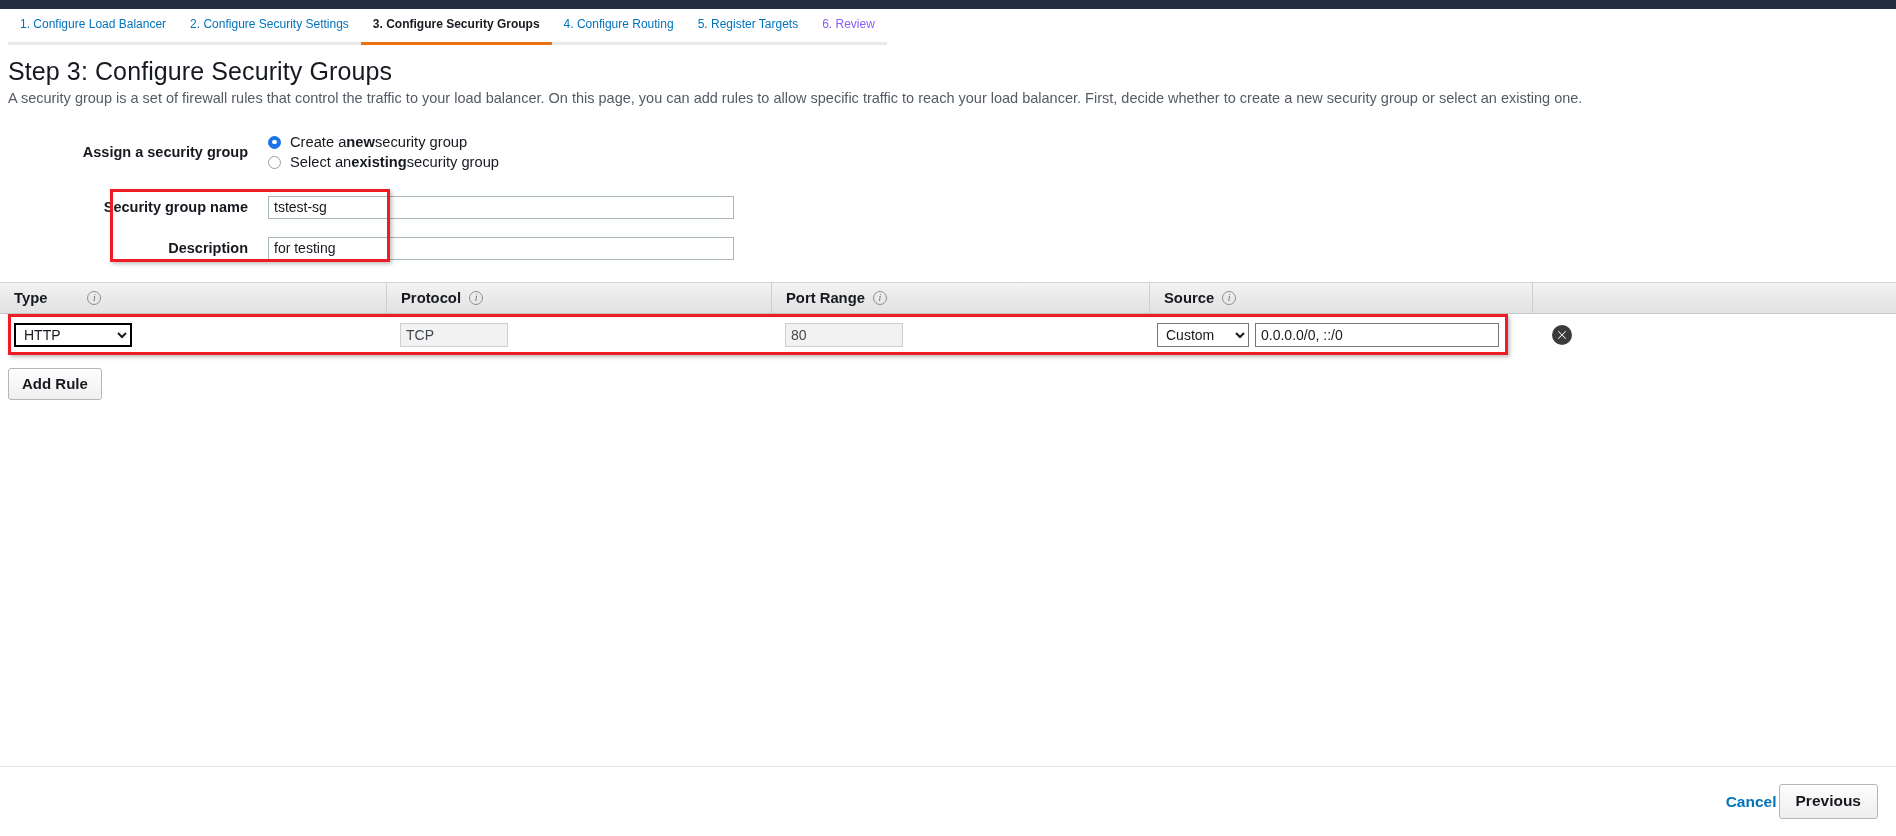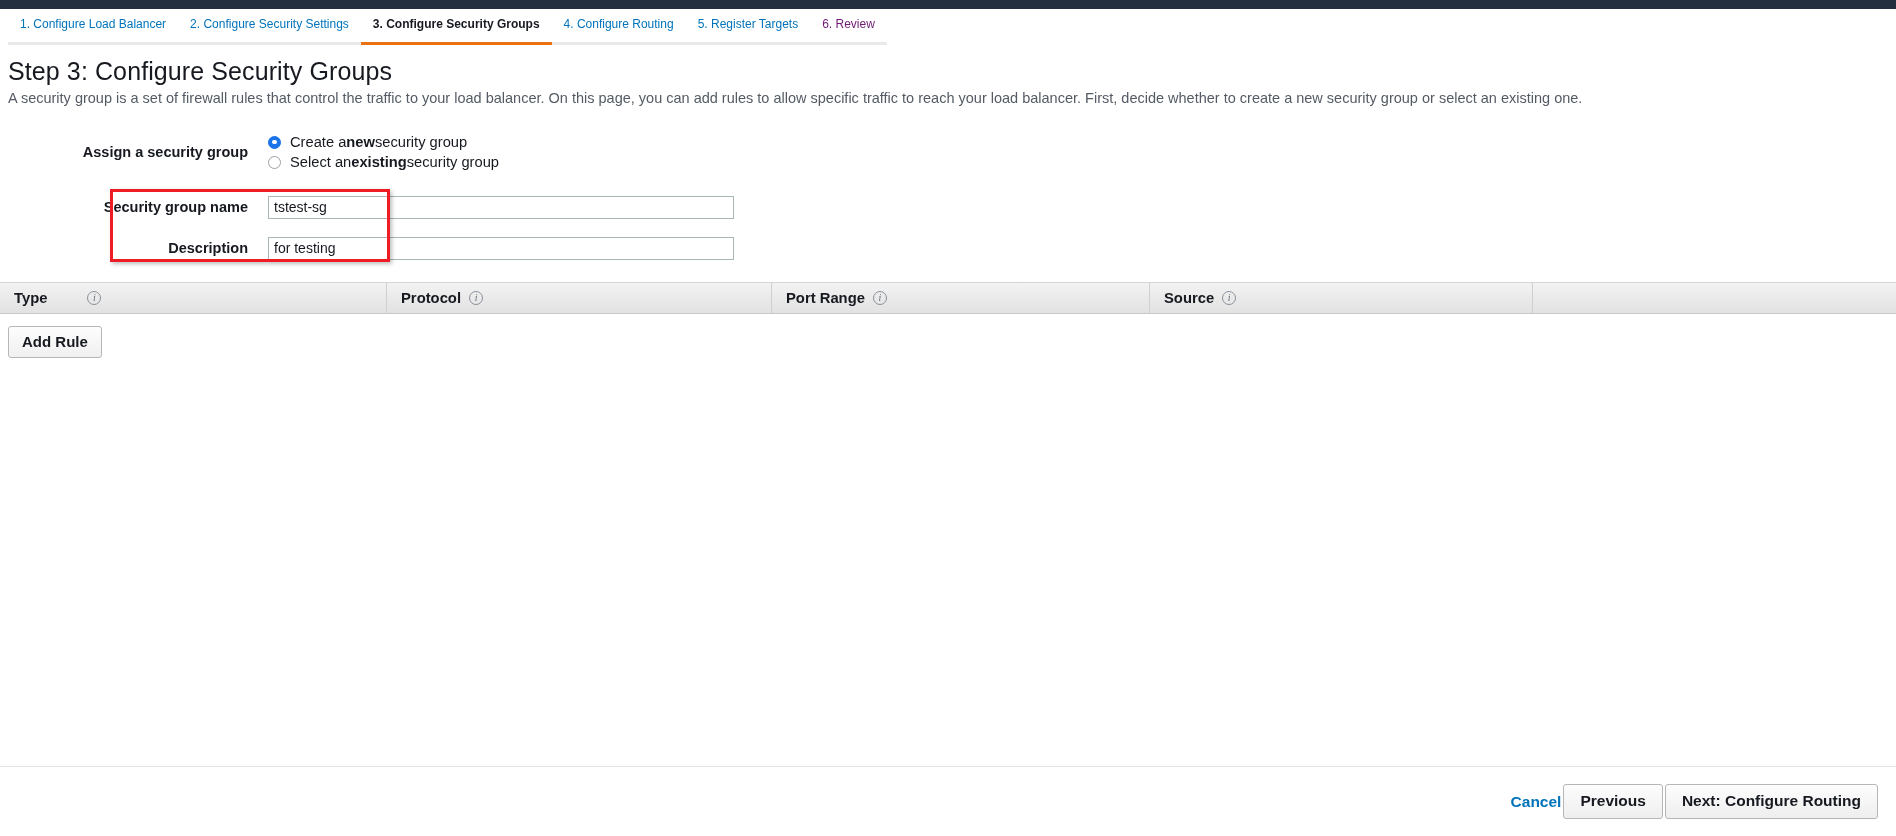--- a/index.html
+++ b/index.html
@@ -41,21 +41,21 @@
     cursor: pointer;
     position: relative;
     top: 1px;
   }
   .wtab.active {
     color: #16191f;
     font-weight: bold;
     border-bottom-color: #ec7211;
   }
   .wtab.disabled {
-    color: #701a75;
+    color: #8b5cf6;
     cursor: default;
   }
 
   
   .page-title {
     font-size: 25px;
     font-weight: normal;
     color: #16191f;
     margin: 12px 0 2px 8px;
     letter-spacing: 0.1px;
@@ -390,21 +390,50 @@
       <span>Port Range</span>
       <span class="info-i">i</span>
     </div>
     <div class="th col-source">
       <span>Source</span>
       <span class="info-i">i</span>
     </div>
     <div class="th col-del"></div>
   </div>
 
+  <div style="position:relative;">
+    <div class="redbox" id="redbox-rule"></div>
+
+    <div class="trow">
+      <div class="td col-type">
+        <select class="sel sel-type">
+          <option>HTTP</option>
+        </select>
+      </div>
+      <div class="td col-proto">
+        <input class="ro-input ro-proto" type="text" readonly="" value="TCP" style="">
+      </div>
+      <div class="td col-port">
+        <input class="ro-input ro-port" type="text" readonly="" value="80" style="">
+      </div>
+      <div class="td col-source" style="padding-left:8px;">
+        <select class="sel sel-source">
+          <option>Custom</option>
+        </select>
+        <input class="src-input" type="text" value="0.0.0.0/0, ::/0" style="">
+      </div>
+      <div class="td col-del" style="padding-left:0;">
+        <div class="del-btn" title="Remove rule">
+          <svg width="12" height="12" viewBox="0 0 12 12" aria-hidden="true">
+            <path d="M2.6 2.0 L6 5.4 L9.4 2.0 L10 2.6 L6.6 6 L10 9.4 L9.4 10 L6 6.6 L2.6 10 L2.0 9.4 L5.4 6 L2.0 2.6 Z" fill="#ffffff"></path>
+          </svg>
+        </div>
+      </div>
+    </div>
+  </div>
 
   <button class="addrule">Add Rule</button>
 </div>
 
 <div class="footer">
   <a class="link-cancel">Cancel</a>
   <button class="btn">Previous</button>
-  <button class="btn">Next: Configure Routing</button>
 </div>
 
 </body></html>

